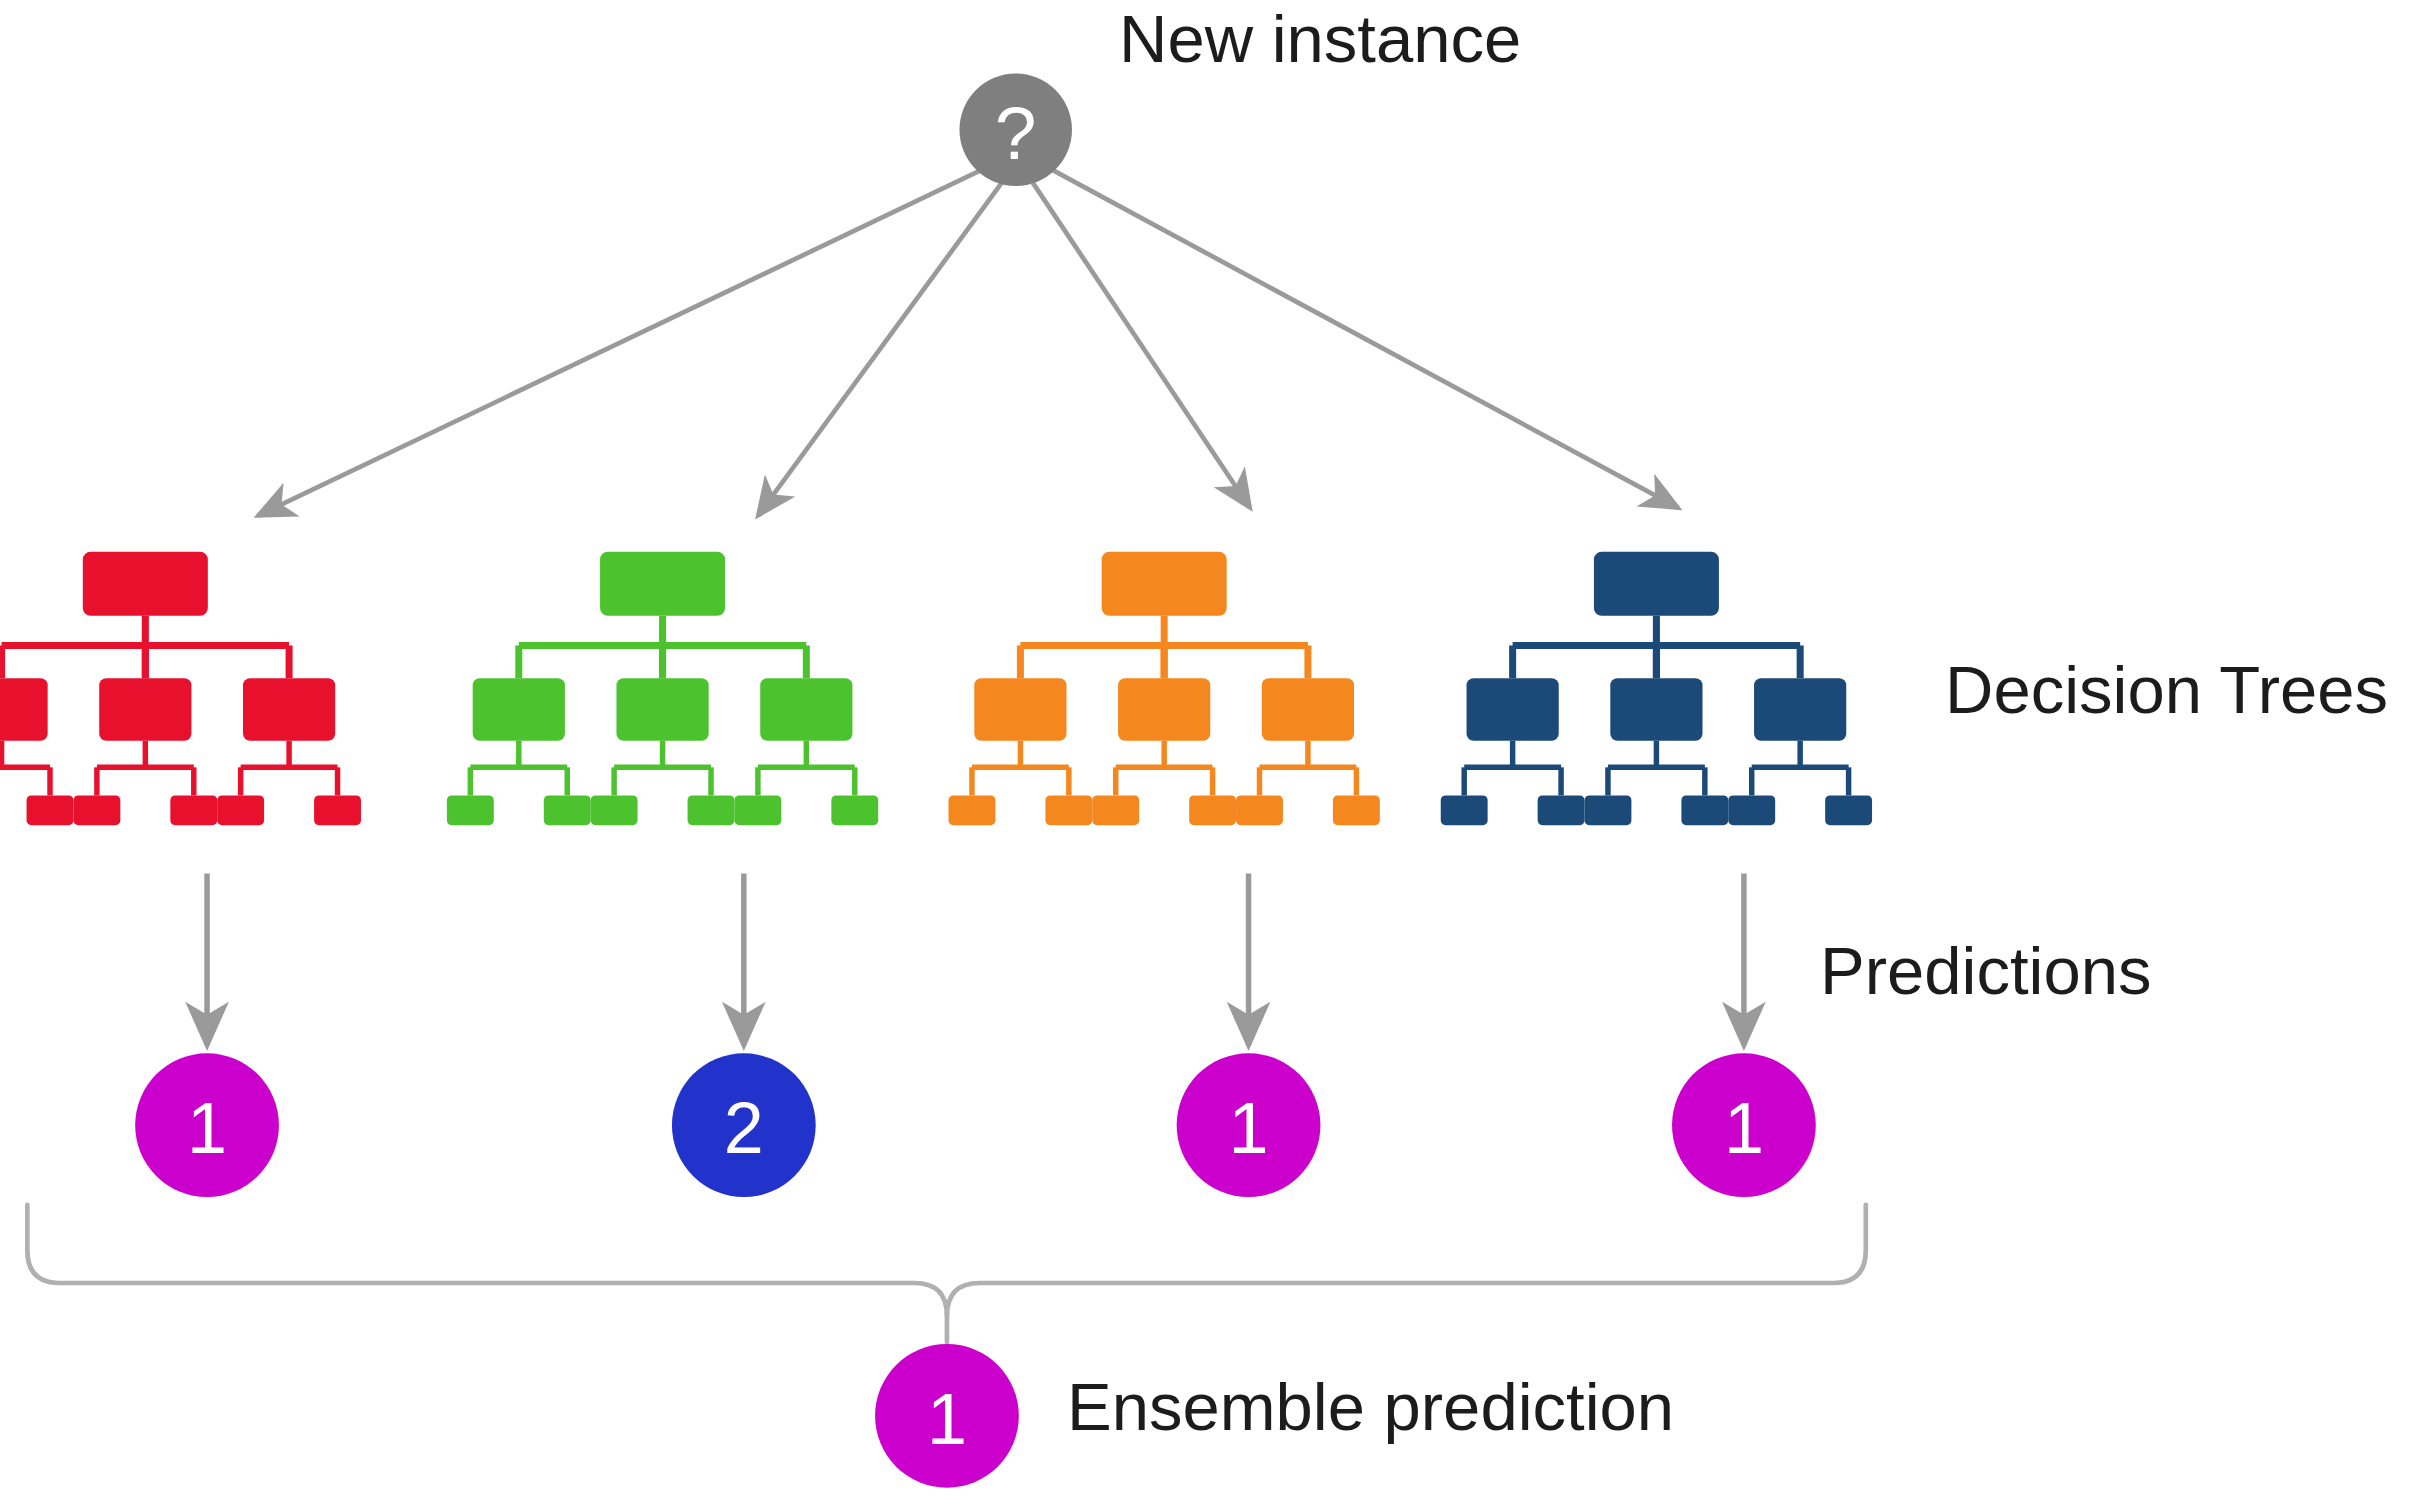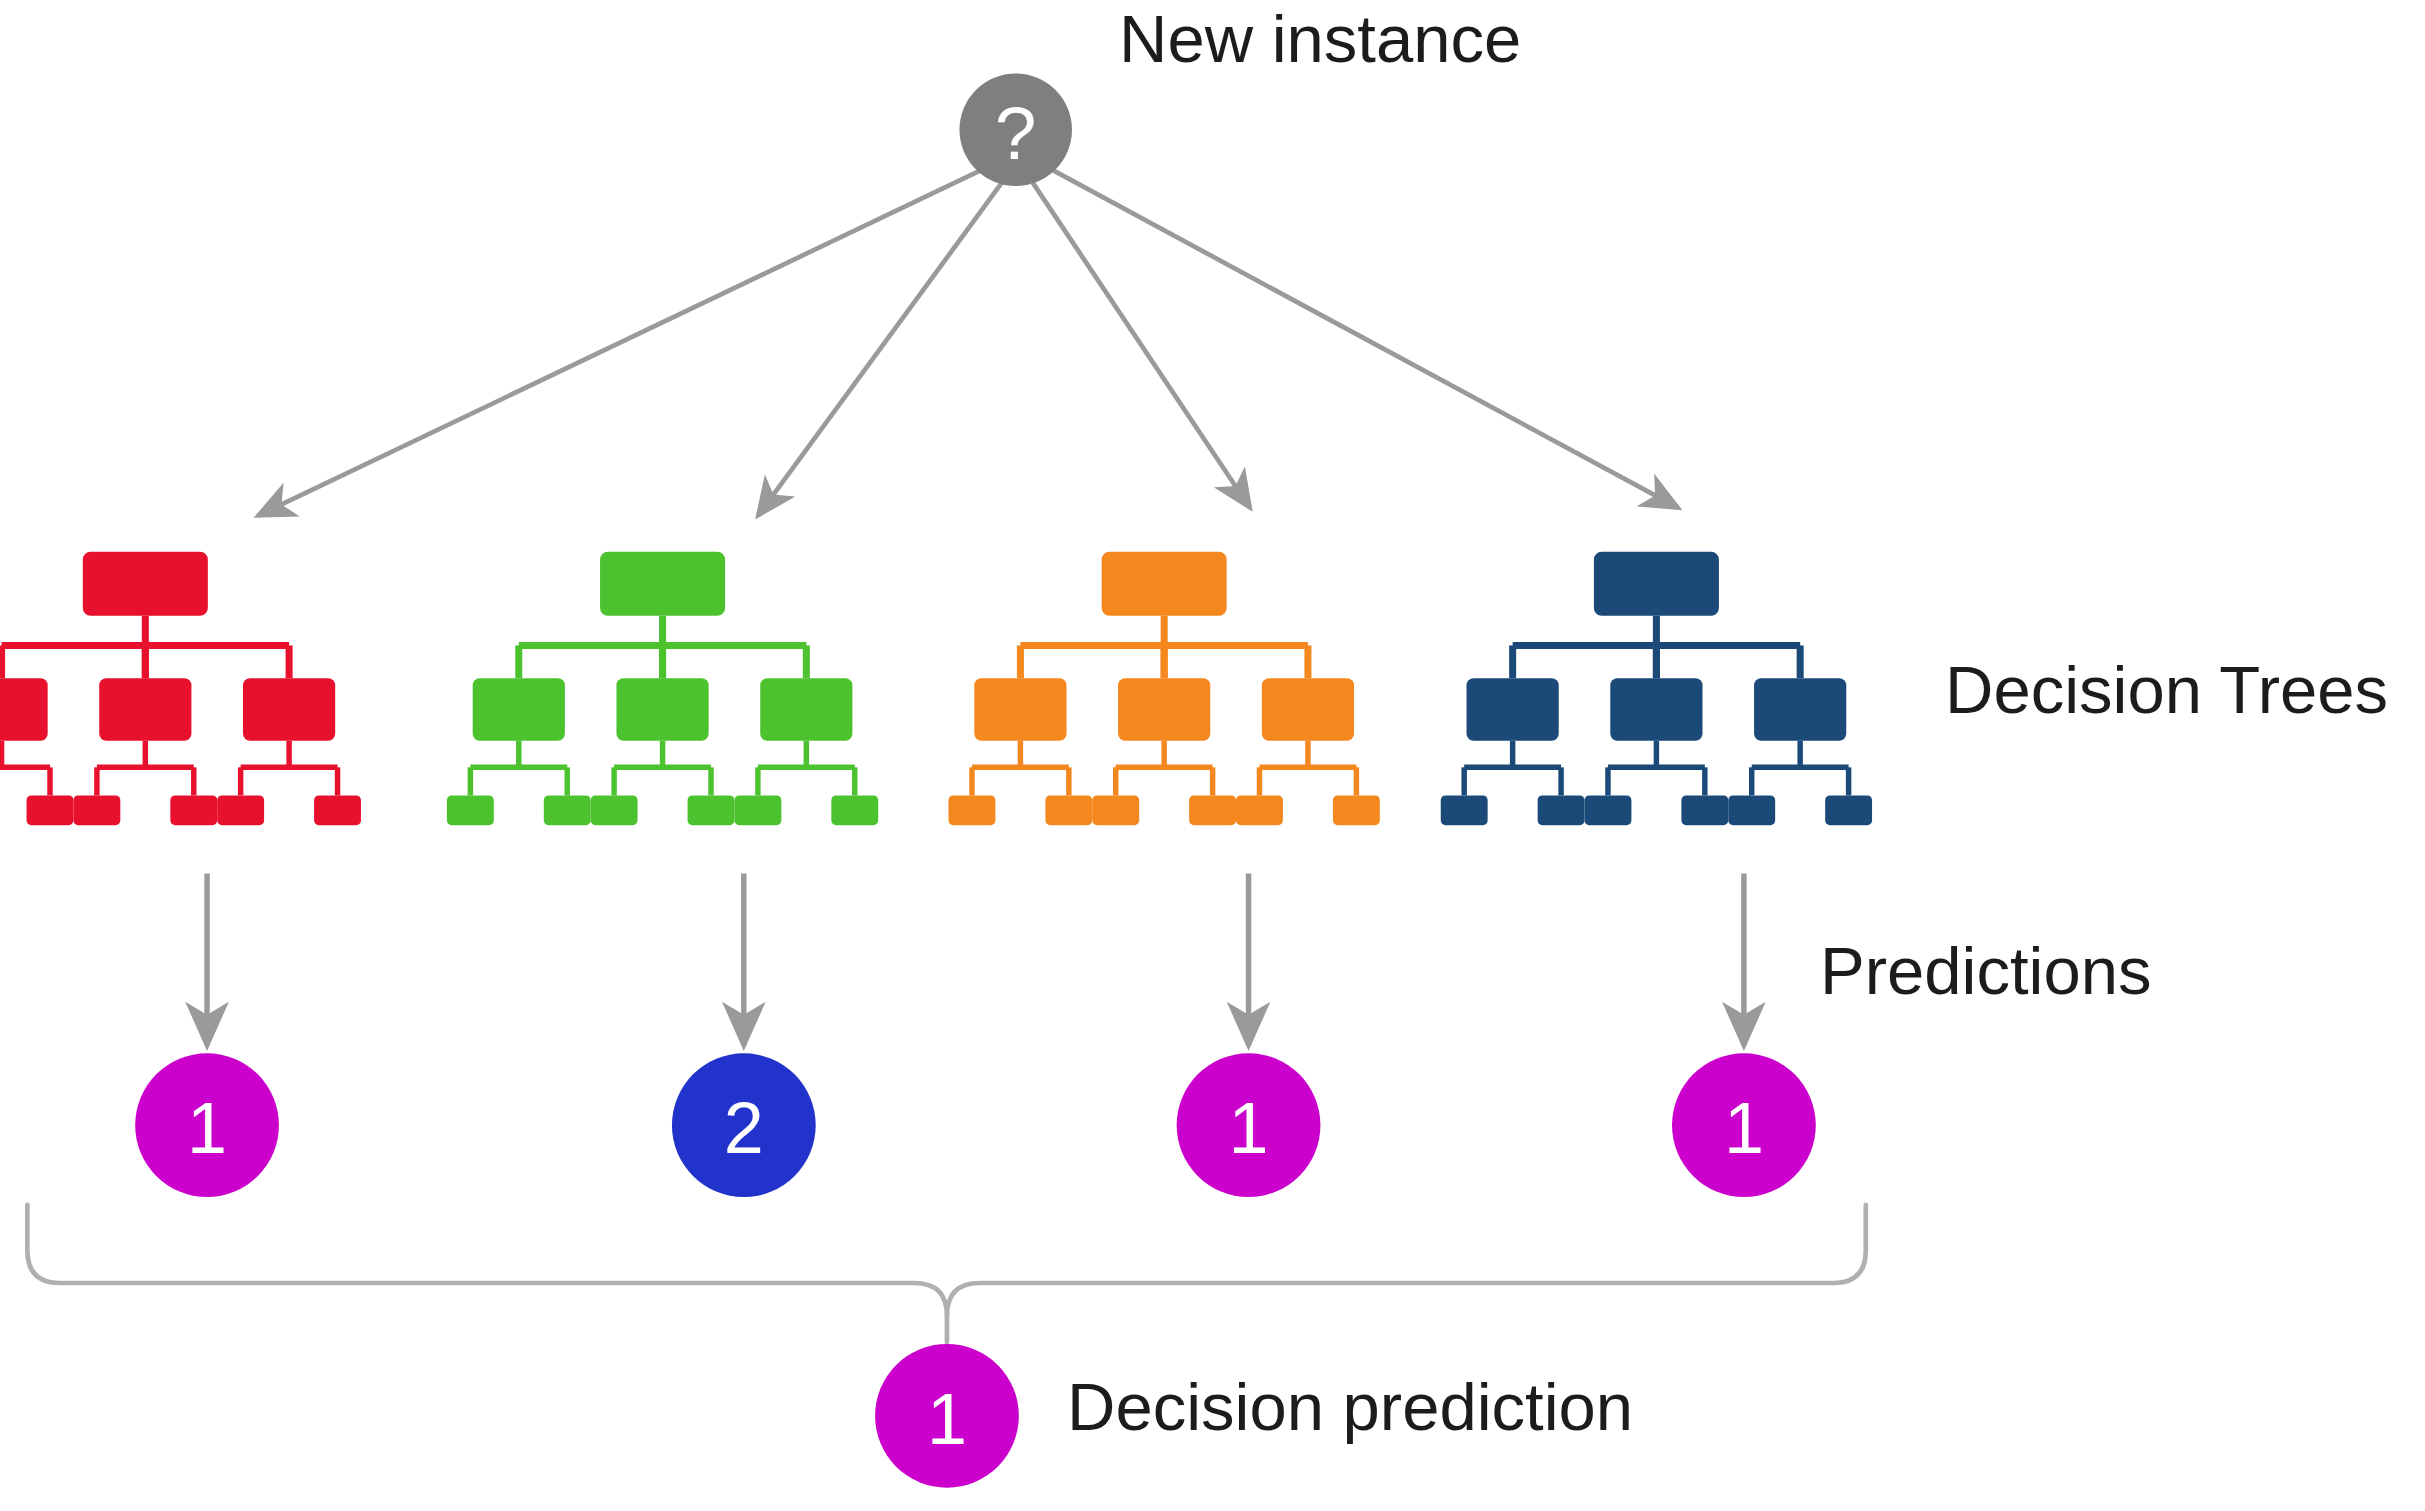--- a/index.html
+++ b/index.html
@@ -234,16 +234,16 @@
         <text x="1212" y="1816" class="node-num">1</text>
       </g>
   </svg>
 
   <div class="label-text" id="label-new-instance">New instance</div>
 
   <div class="label-text" id="label-decision-trees">Decision Trees</div>
 
   <div class="label-text" id="label-predictions">Predictions</div>
 
-  <div class="label-text" id="label-ensemble">Decision prediction</div>
+  <div class="label-text" id="label-ensemble">Ensemble prediction</div>
 
 </div>
 
 
 </body></html>

